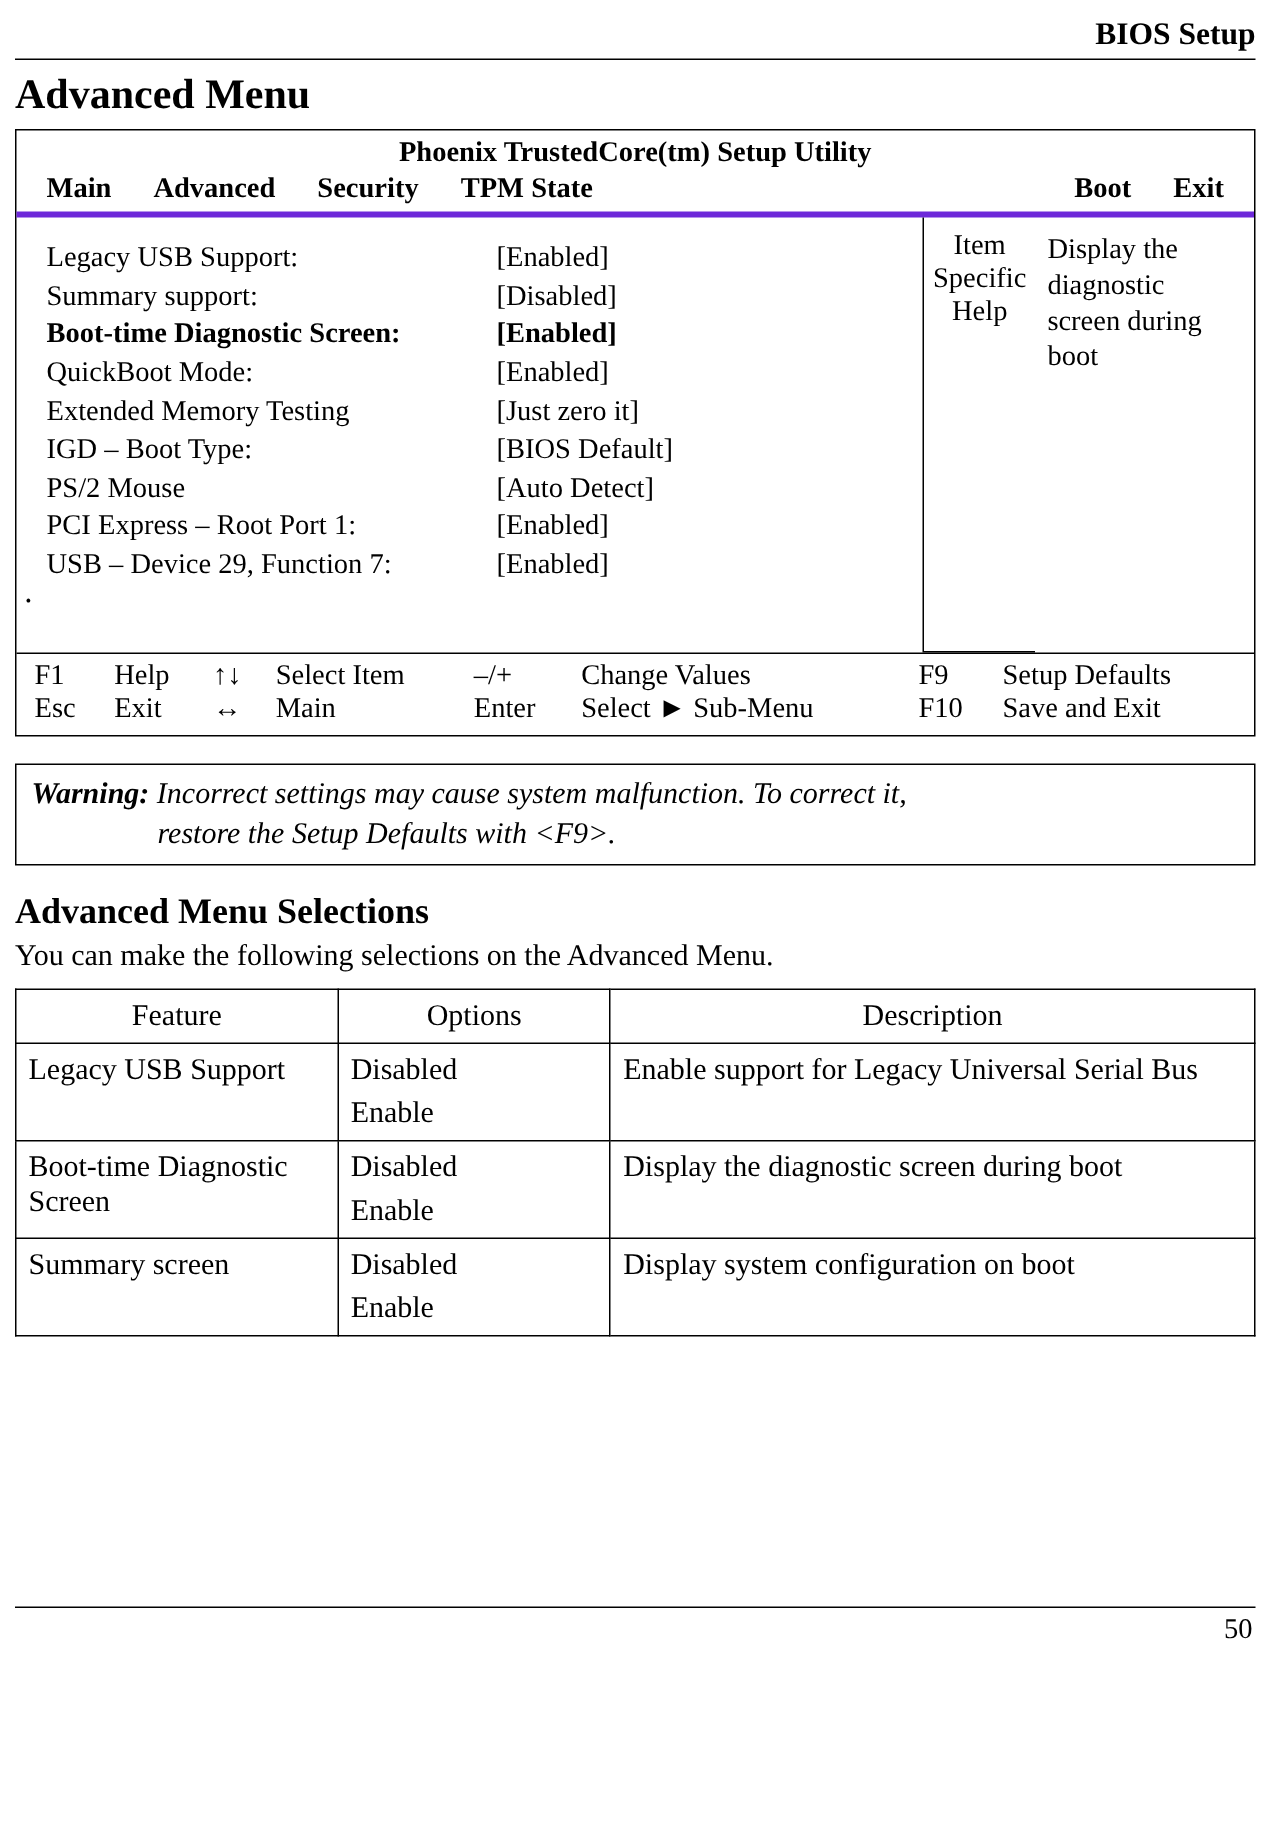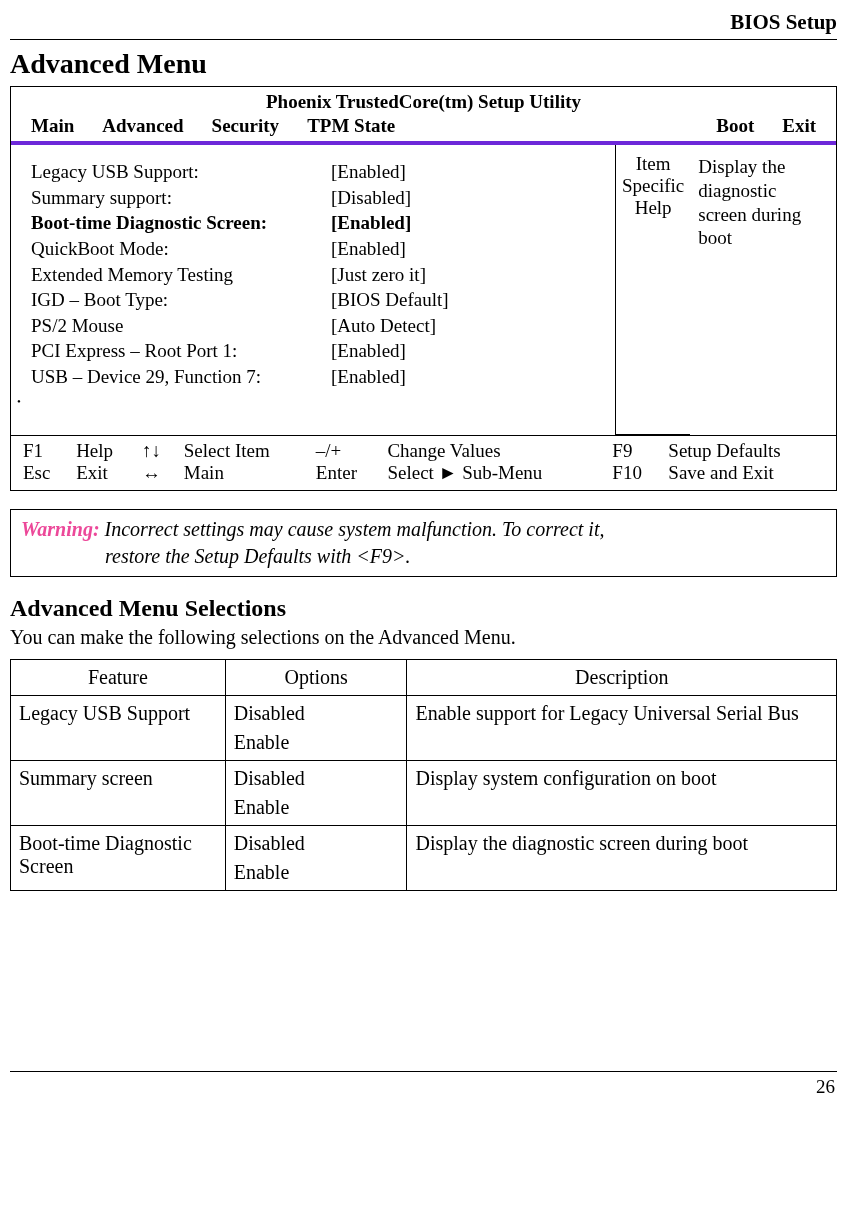--- a/index.html
+++ b/index.html
@@ -112,21 +112,21 @@
   }
   .ftbl td { padding: 0 6px; vertical-align: top; white-space: nowrap; }
   
   .warn {
     border: 1px solid #000;
     padding: 6px 10px 6px 10px;
     font-style: italic;
     font-size: 20px;
     line-height: 1.35;
   }
-  .warn .wlabel { color: #ec4899; font-weight: bold; font-style: italic; }
+  .warn .wlabel { color: #000000; font-weight: bold; font-style: italic; }
   .warn .wline2 { padding-left: 84px; display: block; }
   
   table.sel {
     width: 100%;
     border-collapse: collapse;
     margin-top: 4px;
   }
   table.sel th, table.sel td {
     border: 1px solid #000;
     padding: 6px 8px;
@@ -255,33 +255,33 @@
     <tbody id="sel-body">
       <tr>
         <td>Legacy USB Support</td>
         <td>
           <span class="opt-line">Disabled</span>
           <span class="opt-line">Enable</span>
         </td>
         <td>Enable support for Legacy Universal Serial Bus</td>
       </tr>
       <tr>
+        <td>Boot-time Diagnostic Screen</td>
+        <td>
+          <span class="opt-line">Disabled</span>
+          <span class="opt-line">Enable</span>
+        </td>
+        <td>Display the diagnostic screen during boot</td>
+      </tr>
+      <tr>
         <td>Summary screen</td>
         <td>
           <span class="opt-line">Disabled</span>
           <span class="opt-line">Enable</span>
         </td>
         <td>Display system configuration on boot</td>
       </tr>
-      <tr>
-        <td>Boot-time Diagnostic Screen</td>
-        <td>
-          <span class="opt-line">Disabled</span>
-          <span class="opt-line">Enable</span>
-        </td>
-        <td>Display the diagnostic screen during boot</td>
-      </tr>
     </tbody>
 </table>
 
 <div class="spacer"></div>
 <hr class="footer-rule">
-<div class="footer-pg">26</div>
+<div class="footer-pg">50</div>
 
 </body></html>

